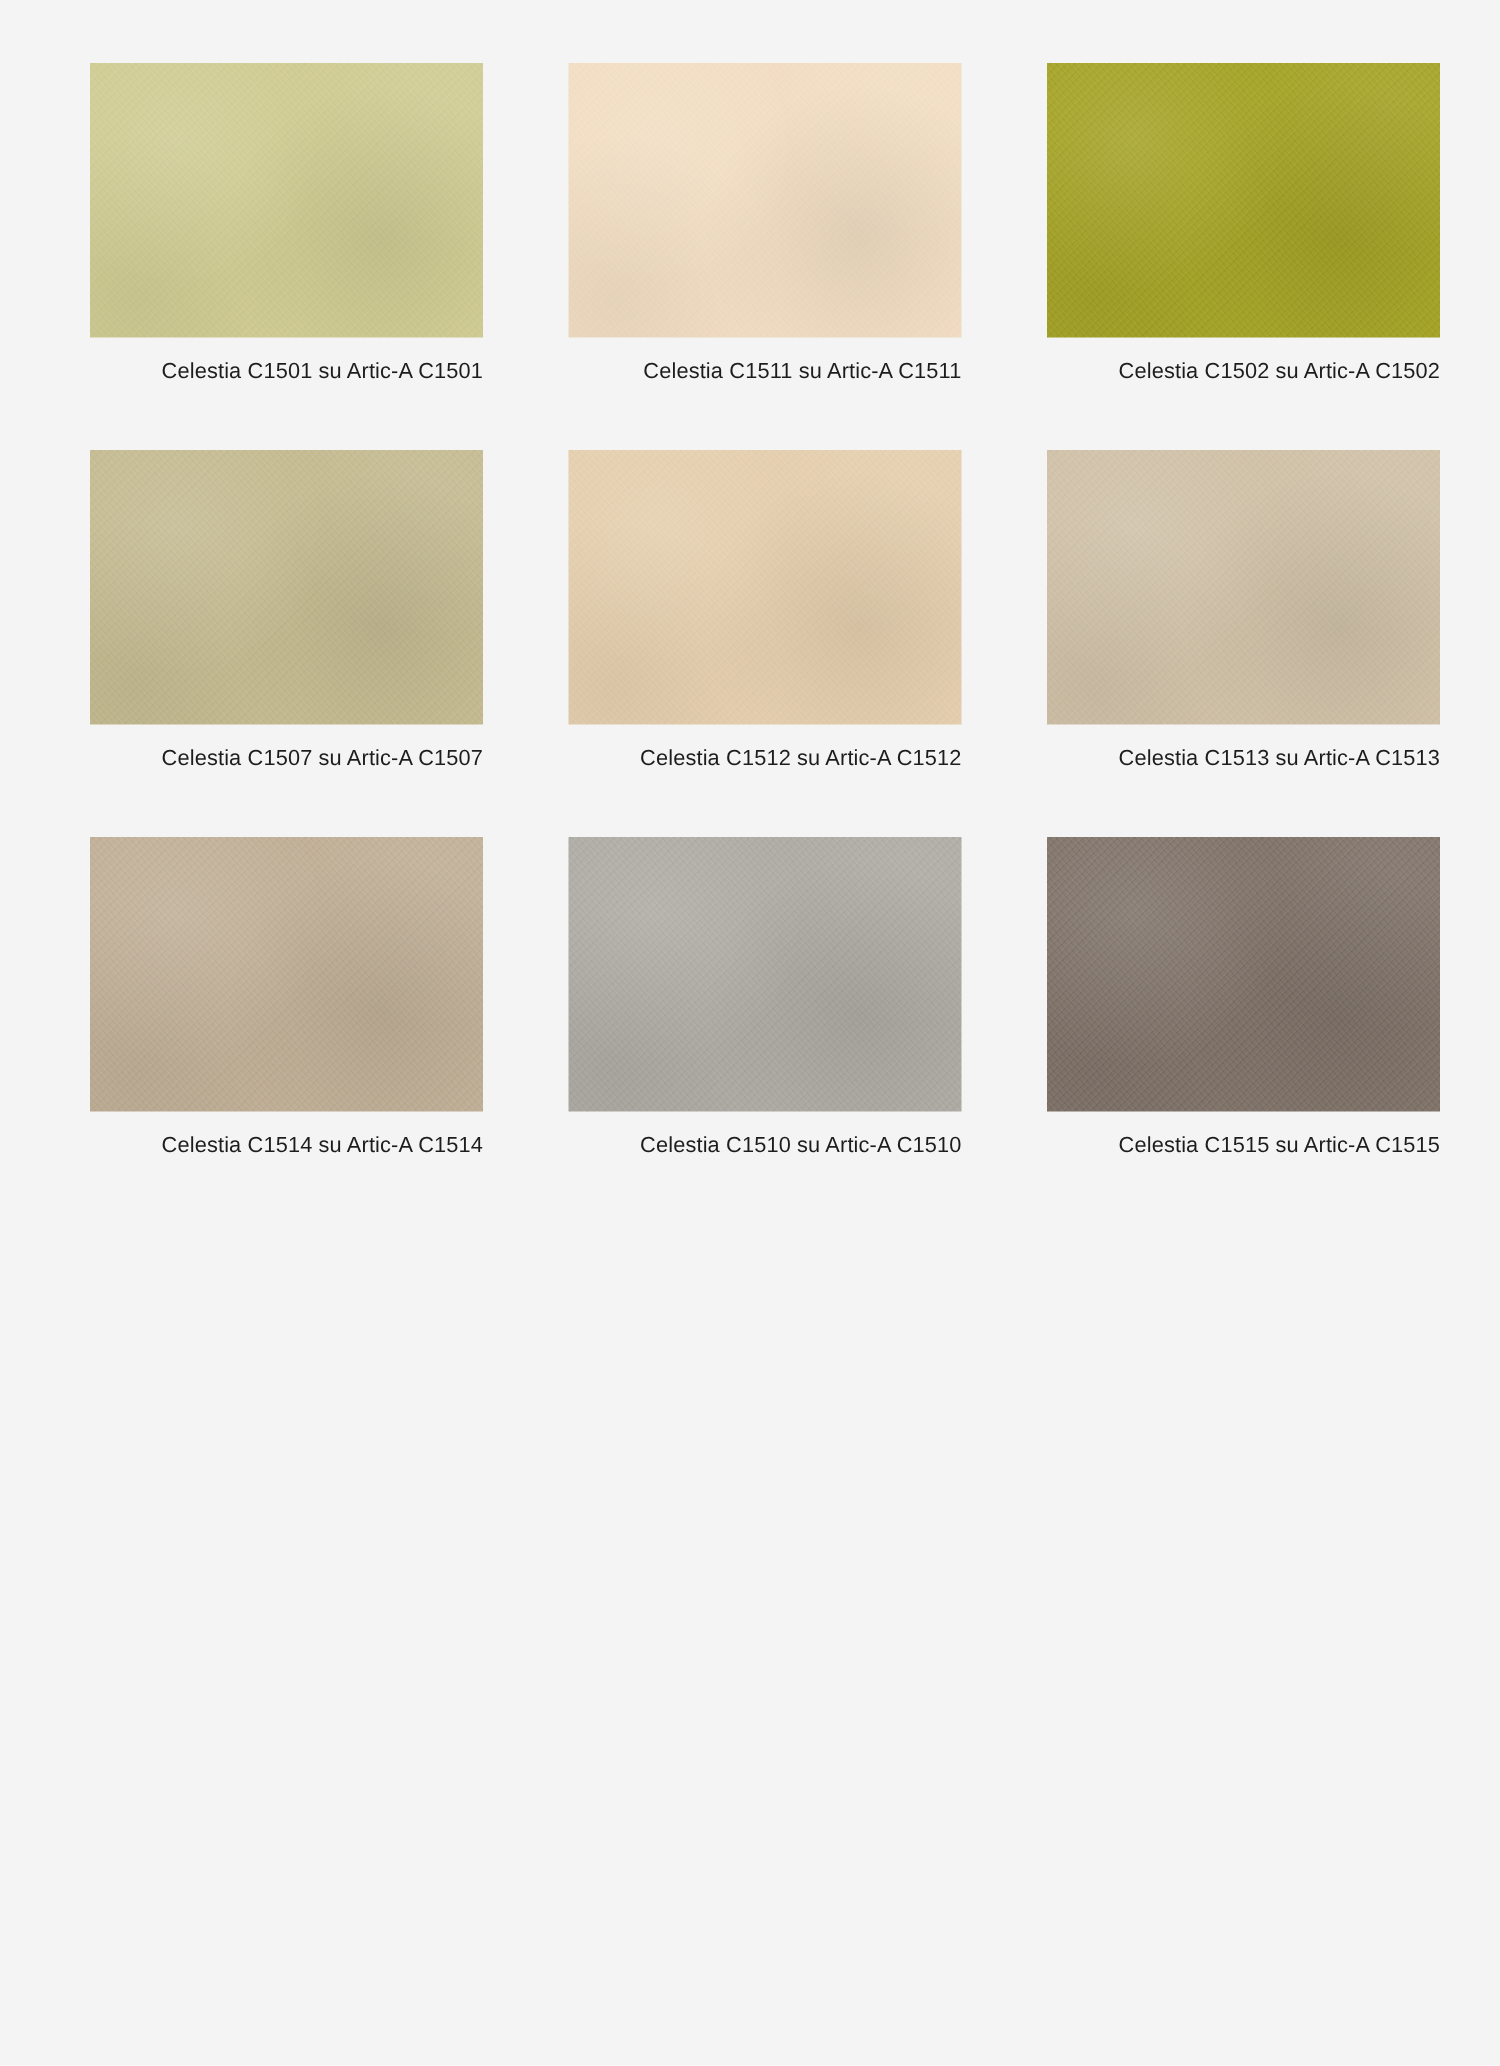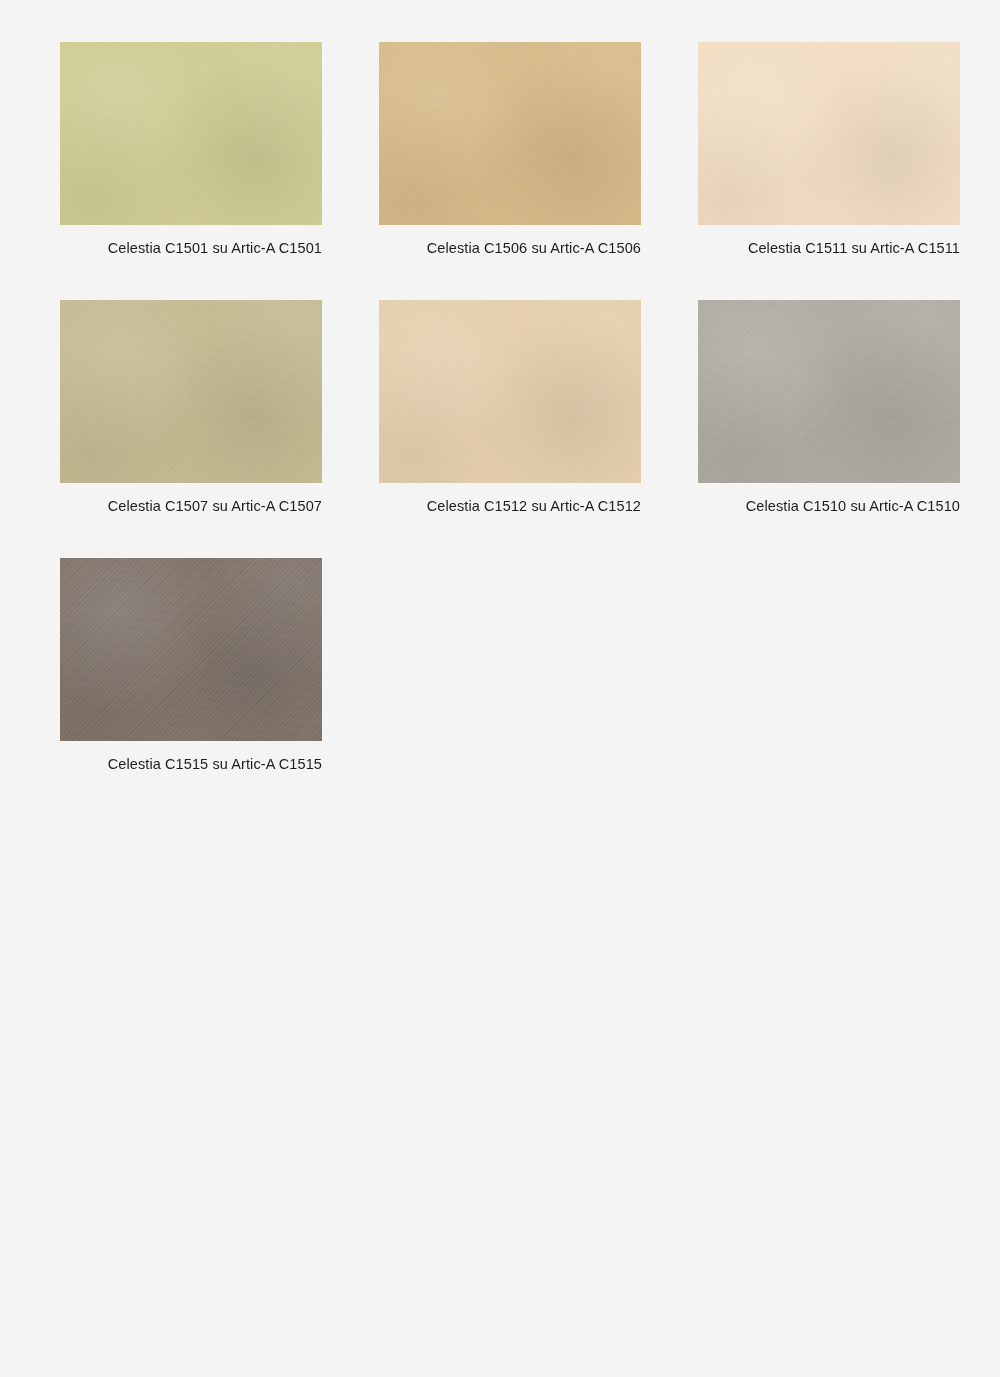--- a/index.html
+++ b/index.html
@@ -87,46 +87,54 @@
 </head>
 <body style="background-color: rgb(244, 244, 244);">
 
 <div class="catalog">
 
   <div class="swatch-cell">
     <div class="swatch-chip" style="background-color: rgb(207, 203, 146);"></div>
     <div class="swatch-label">Celestia C1501 su Artic-A C1501</div>
   </div>
 
-  <div class="swatch-cell">
-    <div class="swatch-chip" style="background-color: rgb(214, 186, 135);"></div>
-    <div class="swatch-label">Celestia C1506 su Artic-A C1506</div>
-  </div>
 
   <div class="swatch-cell">
     <div class="swatch-chip" style="background-color: rgb(242, 221, 194);"></div>
     <div class="swatch-label">Celestia C1511 su Artic-A C1511</div>
   </div>
 
+  <div class="swatch-cell">
+    <div class="swatch-chip" style="background-color: rgb(163, 162, 41);"></div>
+    <div class="swatch-label">Celestia C1502 su Artic-A C1502</div>
+  </div>
 
   <div class="swatch-cell">
     <div class="swatch-chip" style="background-color: rgb(195, 186, 144);"></div>
     <div class="swatch-label">Celestia C1507 su Artic-A C1507</div>
   </div>
 
   <div class="swatch-cell">
     <div class="swatch-chip" style="background-color: rgb(228, 206, 173);"></div>
     <div class="swatch-label">Celestia C1512 su Artic-A C1512</div>
   </div>
 
 
 
+  <div class="swatch-cell">
+    <div class="swatch-chip" style="background-color: rgb(207, 192, 166);"></div>
+    <div class="swatch-label">Celestia C1513 su Artic-A C1513</div>
+  </div>
 
 
 
+  <div class="swatch-cell">
+    <div class="swatch-chip" style="background-color: rgb(191, 174, 149);"></div>
+    <div class="swatch-label">Celestia C1514 su Artic-A C1514</div>
+  </div>
 
 
   <div class="swatch-cell">
     <div class="swatch-chip" style="background-color: rgb(172, 170, 162);"></div>
     <div class="swatch-label">Celestia C1510 su Artic-A C1510</div>
   </div>
 
   <div class="swatch-cell">
     <div class="swatch-chip" style="background-color: rgb(126, 114, 105);"></div>
     <div class="swatch-label">Celestia C1515 su Artic-A C1515</div>

